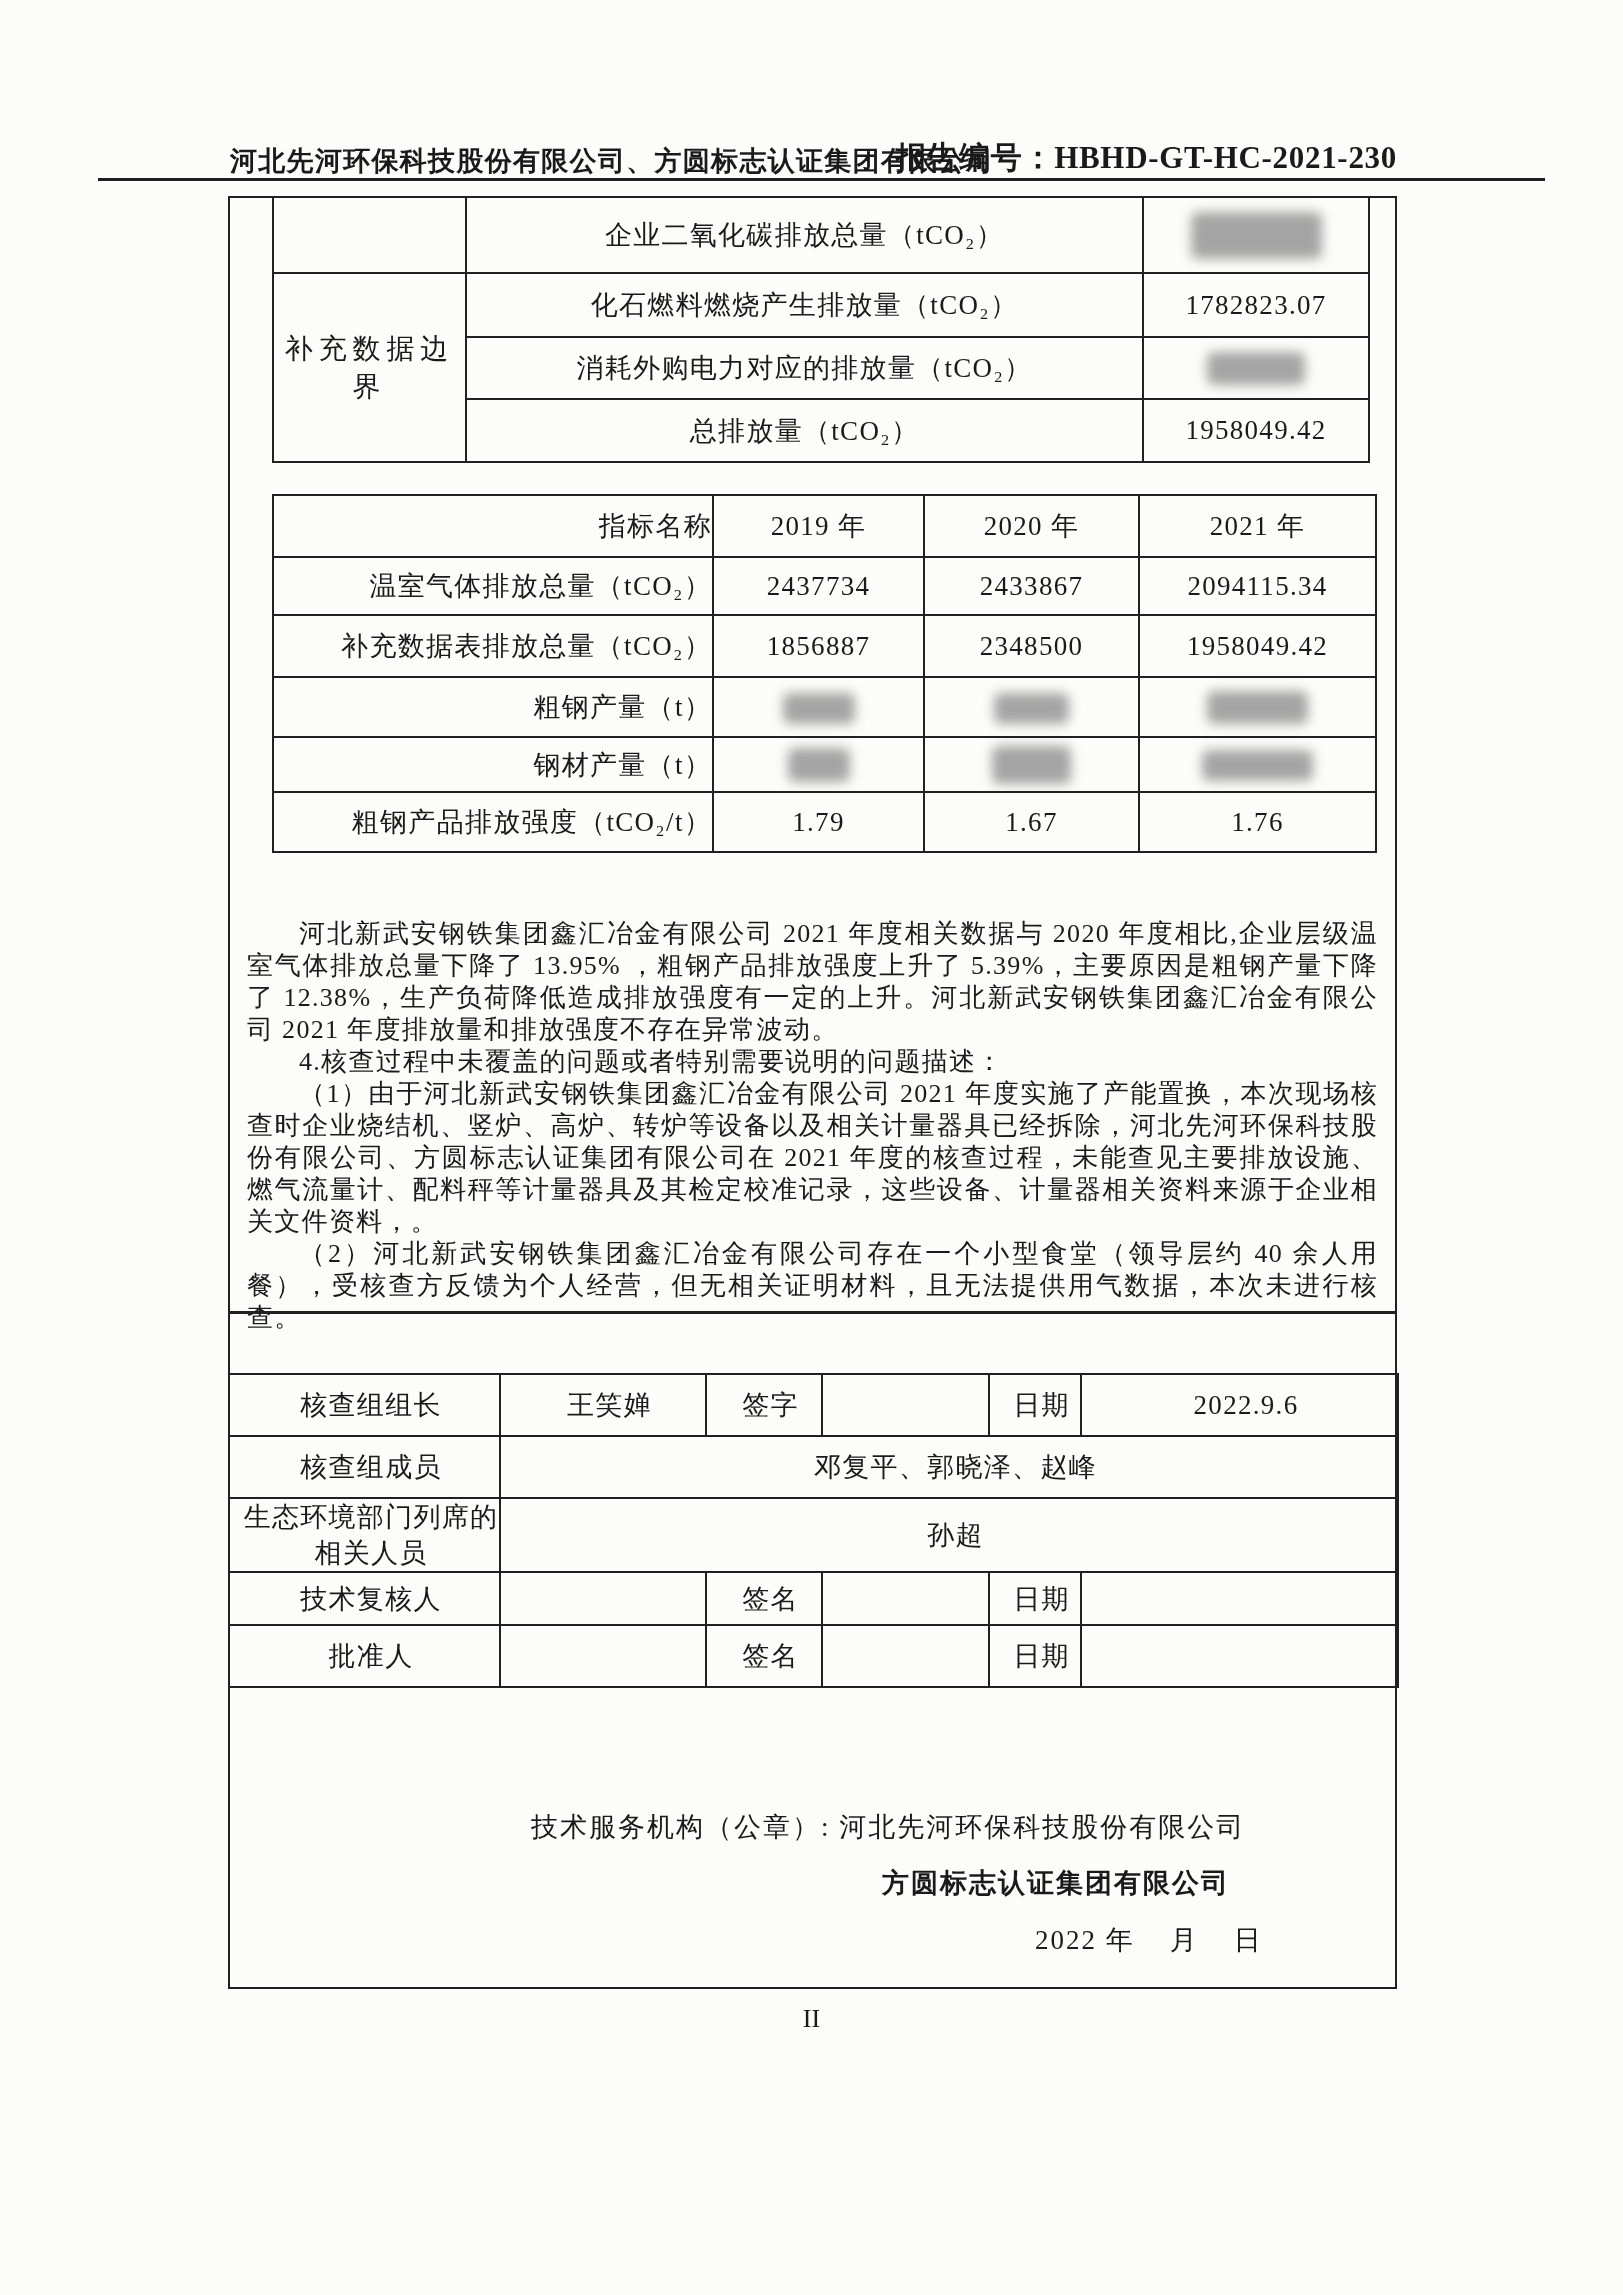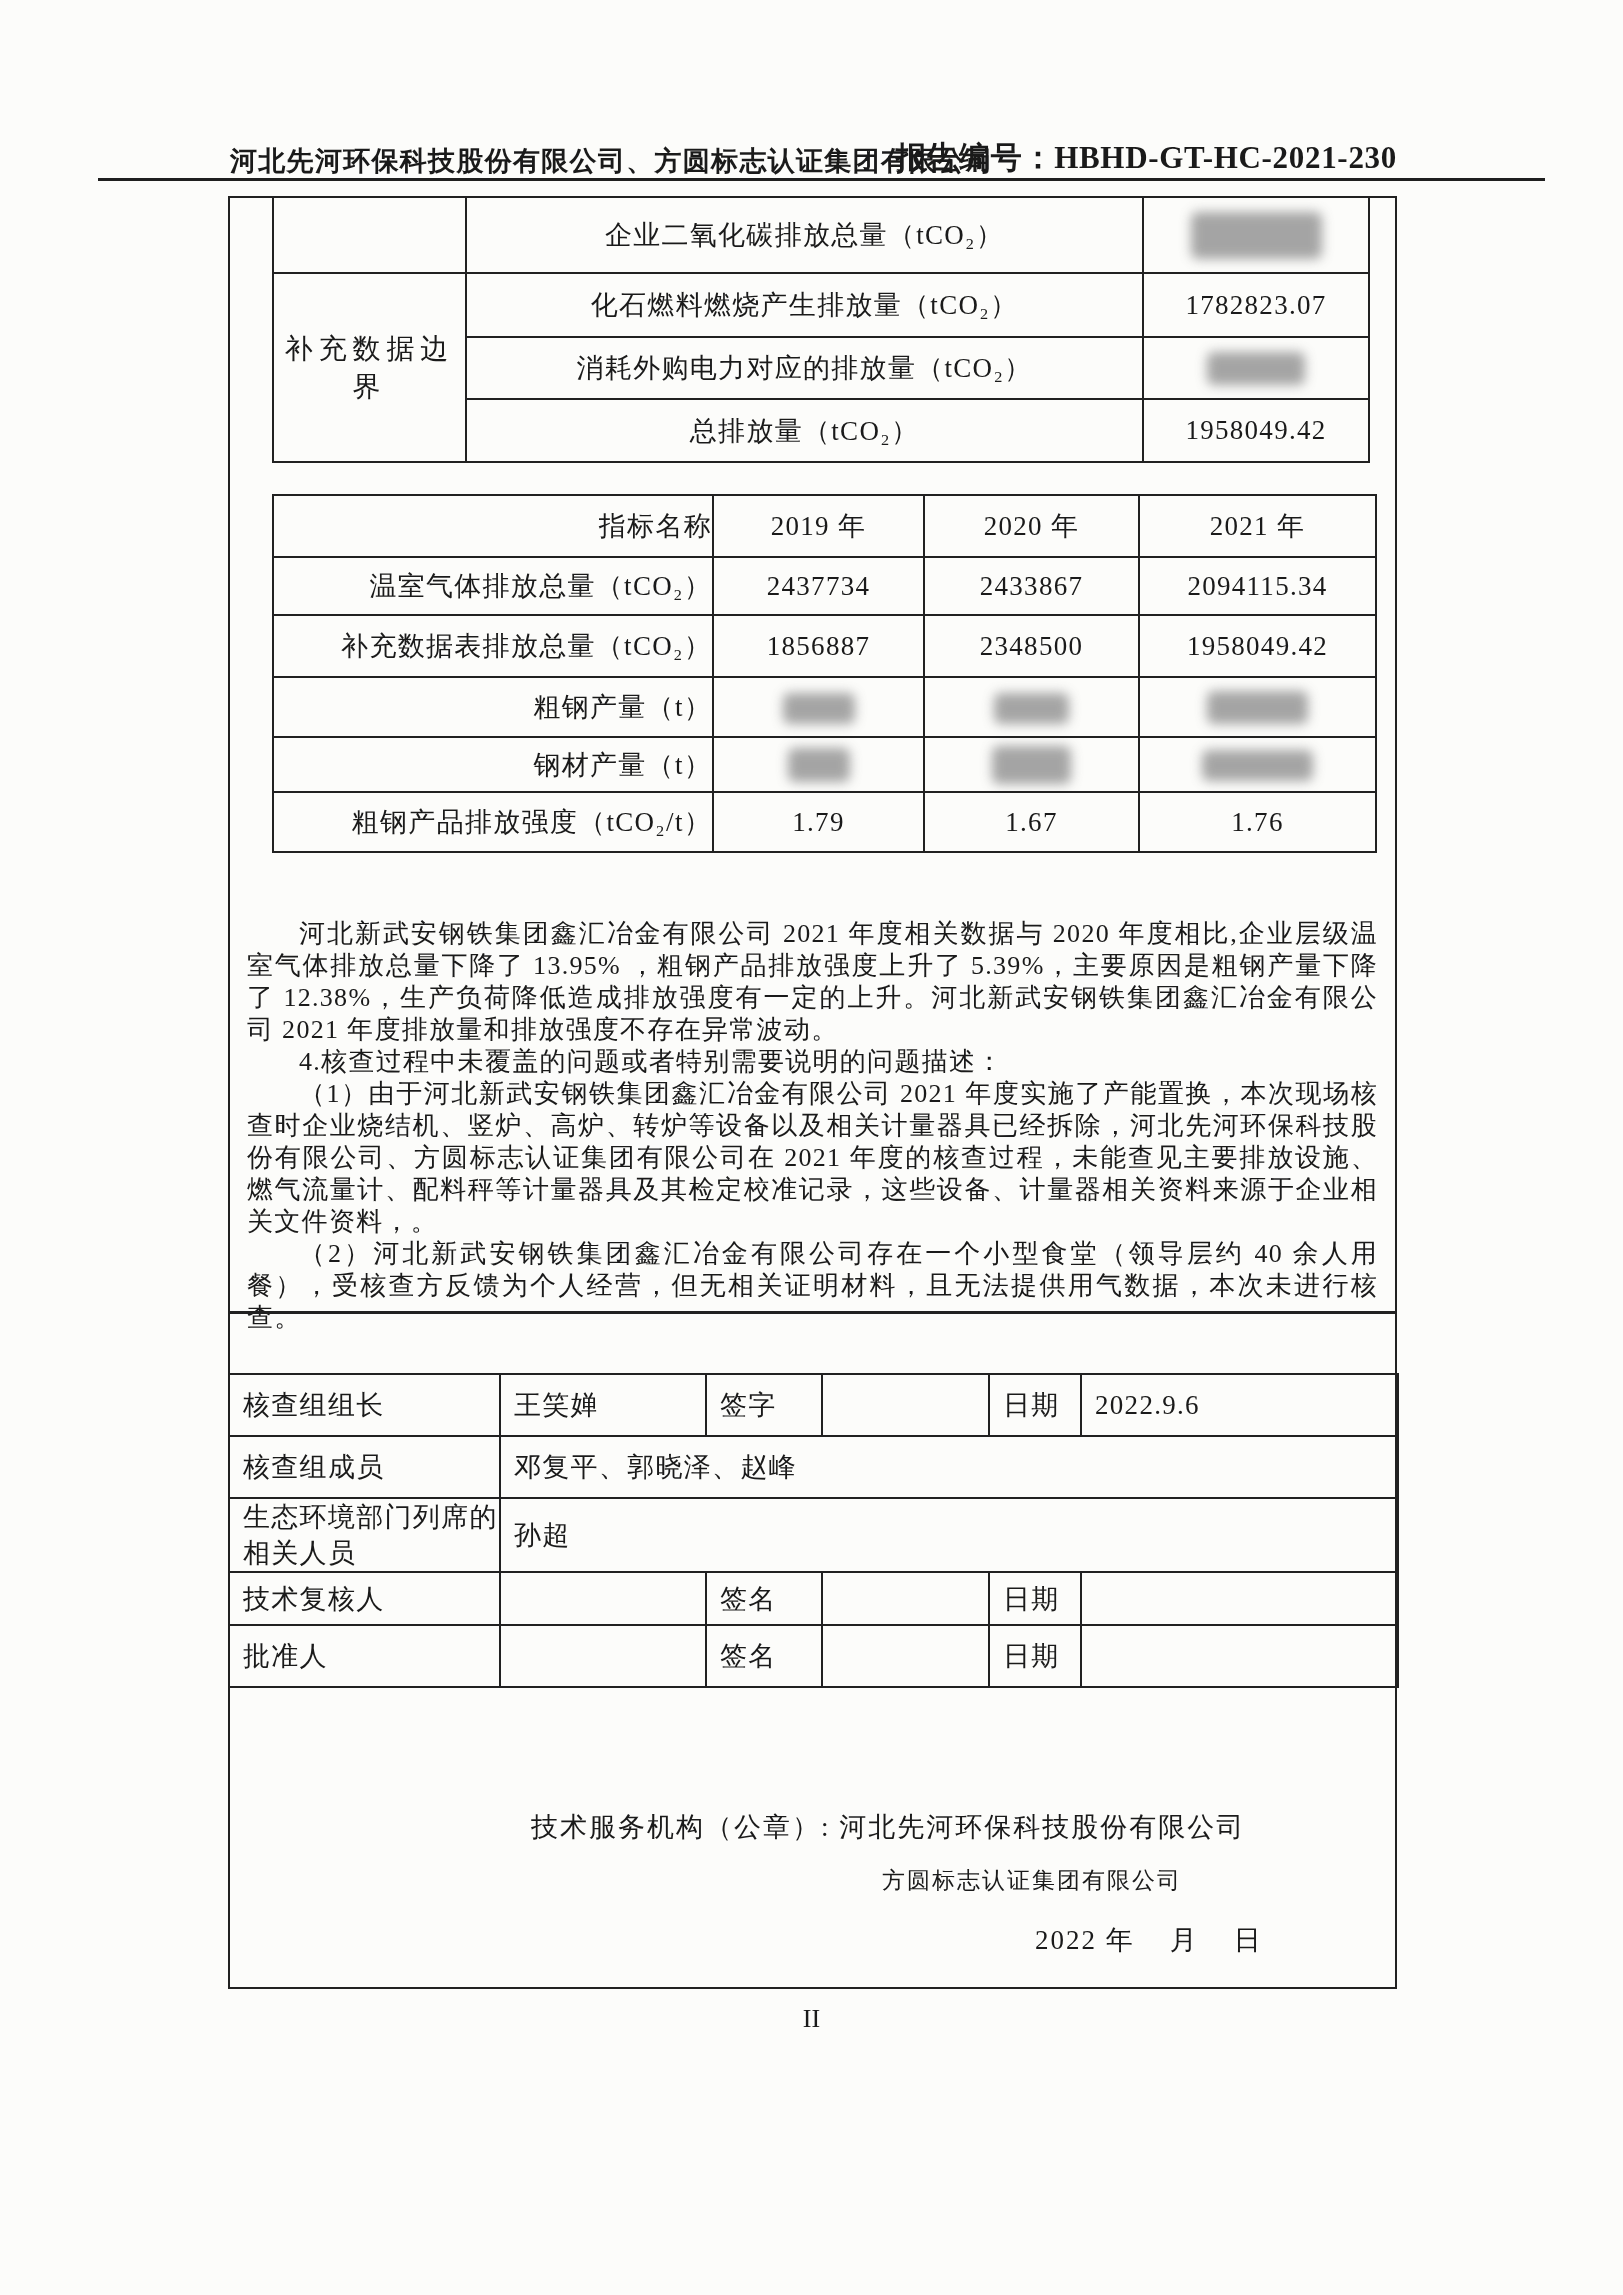--- a/index.html
+++ b/index.html
@@ -21,27 +21,27 @@
   table.t td{border:2px solid #212121;vertical-align:middle;text-align:center;padding:0;overflow:hidden;}
   table.t td.left{text-align:right;padding-left:30px;}
   td.vlabel{font-size:28px;letter-spacing:5.9px;}
   
   .h3{left:294px;top:459px;font-size:27.5px;letter-spacing:5.2px;}
   .para-block{left:247px;top:918px;width:1131px;font-size:26px;line-height:32px;
     letter-spacing:1.3px;text-align:justify;}
   .para-block p{margin:0;text-indent:2em;}
   .rule2{left:228px;top:1311px;width:1169px;height:2.6px;background:#212121;}
   
-  table.sig td{padding-left:13px;text-align:left;}
+  table.sig td{padding-left:13px;text-align:center;}
   
   .rd{display:inline-block;background:#8f8f8f;opacity:.8;border-radius:6.5px;
       filter:blur(5.9px);vertical-align:middle;}
   
   .f1{left:531px;top:1809px;font-size:27px;letter-spacing:2px;}
-  .f2{left:882px;top:1865px;font-size:23px;letter-spacing:2px;}
+  .f2{left:882px;top:1865px;font-size:27px;letter-spacing:2px;font-weight:bold;}
   .f3{left:1035px;top:1922px;font-size:27px;letter-spacing:2px;white-space:pre;}
   .pageno{left:0;top:2004px;width:1623px;text-align:center;font-size:26px;}
 </style>
 </head>
 <body>
 
 <div id="page">
 
   <div class="abs hdr-left">河北先河环保科技股份有限公司、方圆标志认证集团有限公司</div>
   <div class="abs hdr-right">报告编号：HBHD-GT-HC-2021-230</div>

